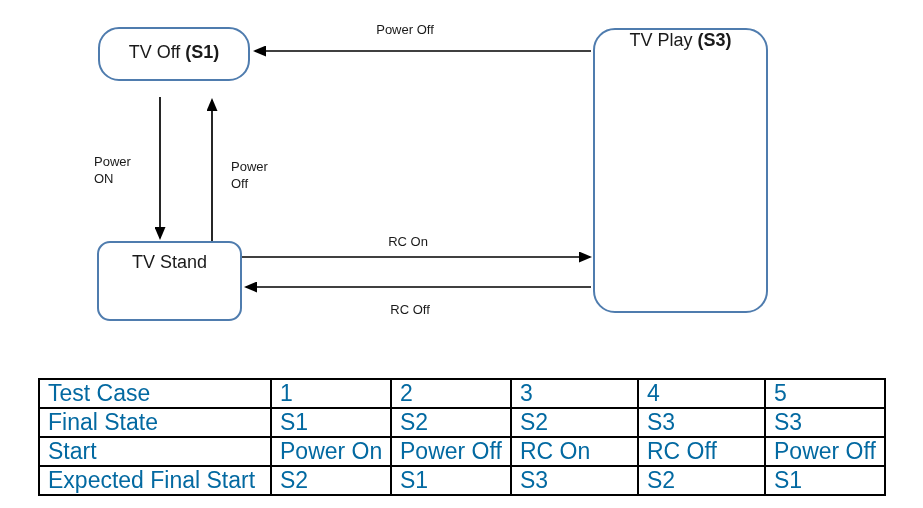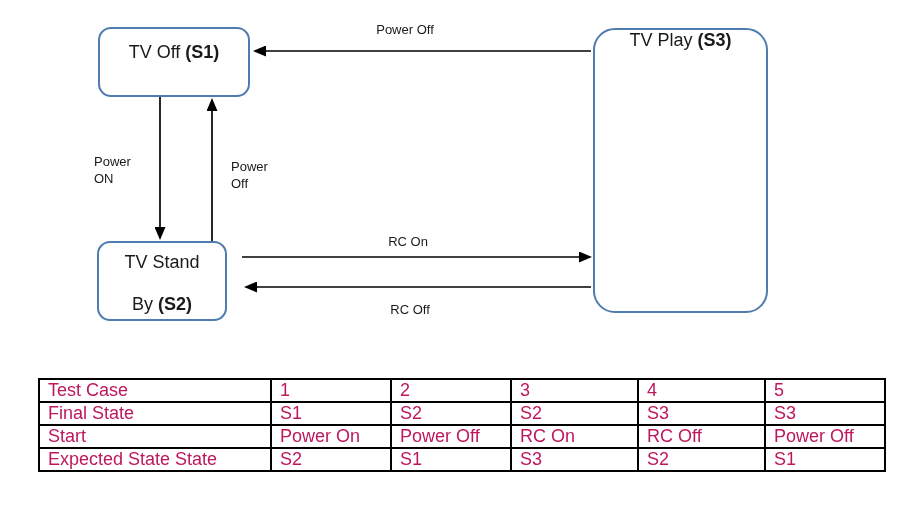--- a/index.html
+++ b/index.html
@@ -27,22 +27,22 @@
     background: #ffffff;
     border: 2px solid #4f7cae;
     border-radius: 13px;
     text-align: center;
     font-size: 18px;
     color: #1a1a1a;
     z-index: 2;
   }
   .state-box .bold { font-weight: bold; }
 
-  .state-s1 { left: 98px;  top: 27px;  width: 152px; height: 70px;  padding-top: 13px; }
-  .state-s2 { left: 97px;  top: 241px; width: 130px; height: 80px;  padding-top: 9px; }
+  .state-s1 { left: 98px;  top: 27px;  width: 152px; height: 54px;  padding-top: 13px; border-radius: 21px; }
+  .state-s2 { left: 97px;  top: 241px; width: 145px; height: 80px;  padding-top: 9px; }
   .state-s2 .line2 { margin-top: 21px; }
   .state-s3 { left: 593px; top: 28px;  width: 175px; height: 285px; padding-top: 0; border-radius: 22px; }
 
   .edge-label {
     position: absolute;
     font-size: 13px;
     line-height: 17px;
     color: #1a1a1a;
     z-index: 3;
     white-space: pre-line;
@@ -58,26 +58,26 @@
     position: absolute;
     left: 38px; top: 378px;
     border-collapse: collapse;
     table-layout: fixed;
     z-index: 2;
     background: #ffffff;
   }
   .tc-table td {
     border: 2px solid #000000;
     height: 20px;
-    font-size: 18px;
+    font-size: 23px;
     padding: 0 4px 0 8px;
     vertical-align: middle;
     white-space: nowrap;
     overflow: hidden;
-    color: #be185d;
+    color: #0369a1;
   }
   .col-label { width: 232px; }
   .col-c1 { width: 120px; }
   .col-c2 { width: 120px; }
   .col-c3 { width: 127px; }
   .col-c4 { width: 127px; }
   .col-c5 { width: 120px; }
 </style>
 </head>
 <body>
@@ -102,24 +102,20 @@
     <line x1="591" y1="287" x2="246" y2="287" stroke="#000000" stroke-width="1.7" marker-end="url(#ah)"></line>
   </svg>
 
   <div class="state-box state-s1">
     <span>TV Off</span>
     <span class="bold">(S1)</span>
   </div>
 
   <div class="state-box state-s2">
     <div class="line1">TV Stand</div>
-    <div class="line2">
-      <span>By</span>
-      <span class="bold">(S2)</span>
-    </div>
   </div>
 
   <div class="state-box state-s3">
     <span>TV Play</span>
     <span class="bold">(S3)</span>
   </div>
 
   <div class="edge-label lbl-power-off-top">Power Off</div>
   <div class="edge-label lbl-power-on">Power
 ON</div>
@@ -148,21 +144,21 @@
       </tr>
       <tr>
         <td class="col-label">Start</td>
         <td class="col-c1">Power On</td>
         <td class="col-c2">Power Off</td>
         <td class="col-c3">RC On</td>
         <td class="col-c4">RC Off</td>
         <td class="col-c5">Power Off</td>
       </tr>
       <tr>
-        <td class="col-label">Expected State State</td>
+        <td class="col-label">Expected Final Start</td>
         <td class="col-c1">S2</td>
         <td class="col-c2">S1</td>
         <td class="col-c3">S3</td>
         <td class="col-c4">S2</td>
         <td class="col-c5">S1</td>
       </tr>
     </tbody>
   </table>
 
 </div>

